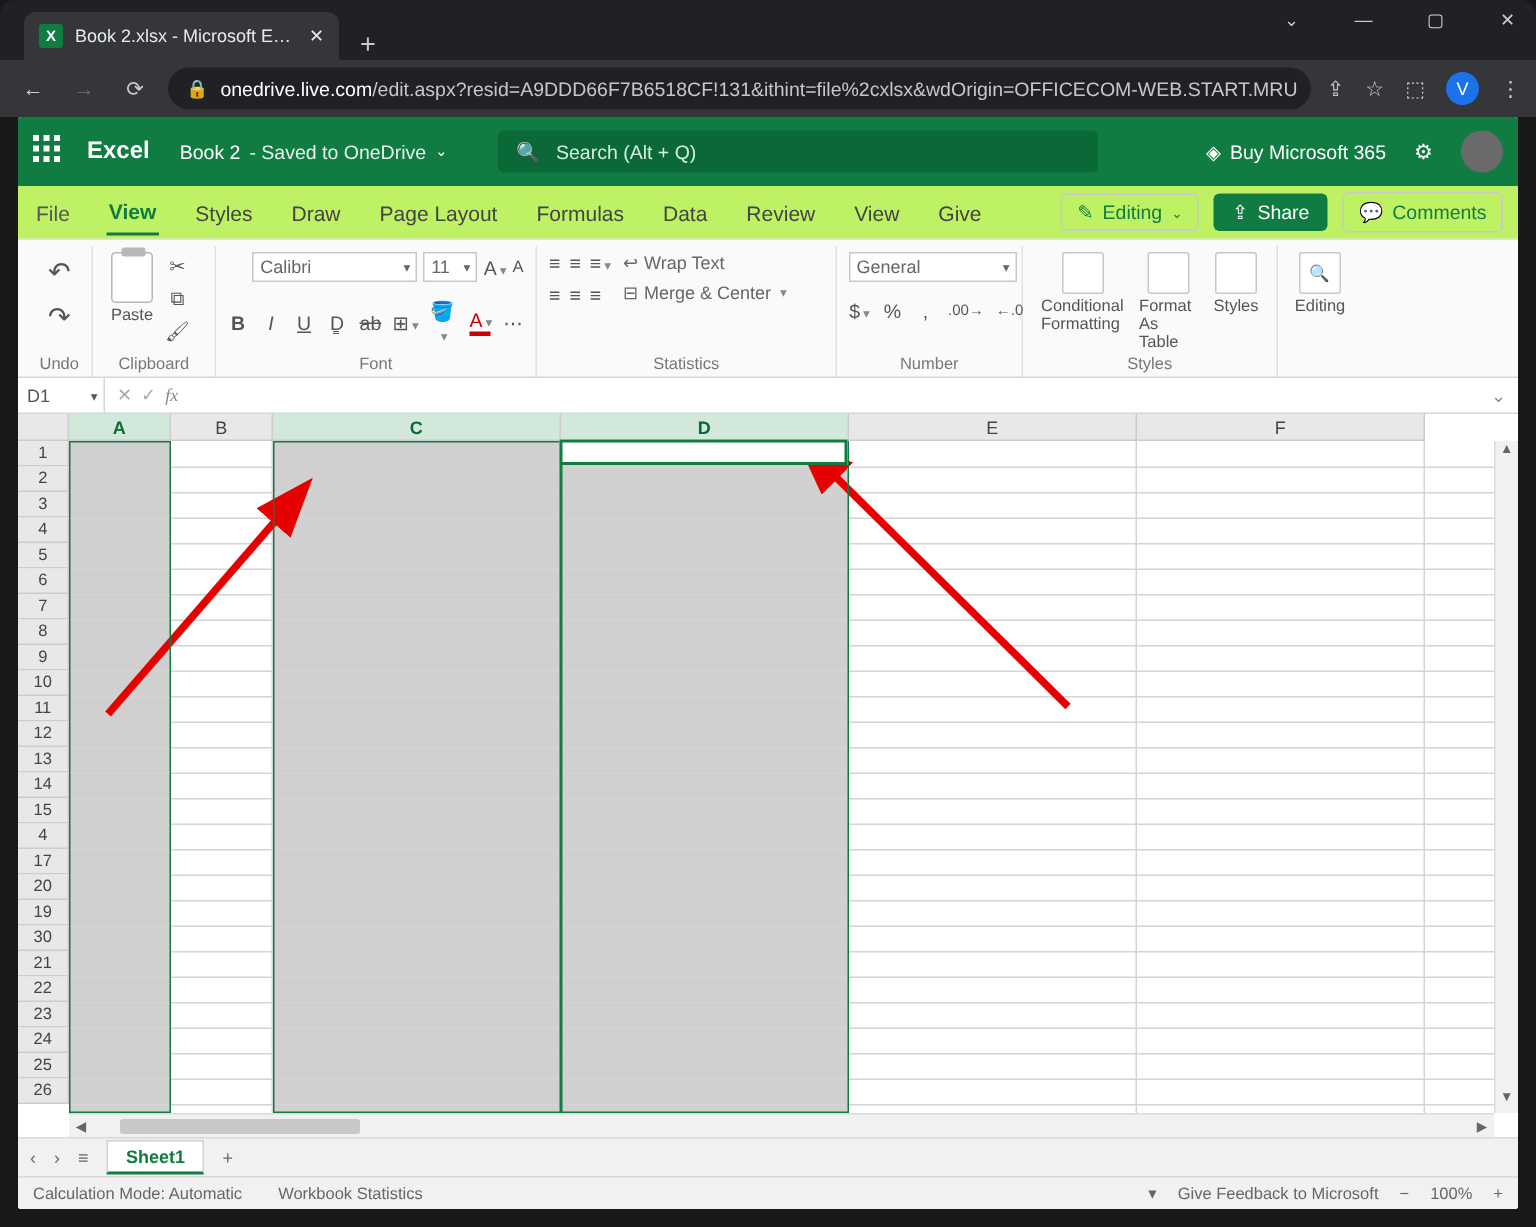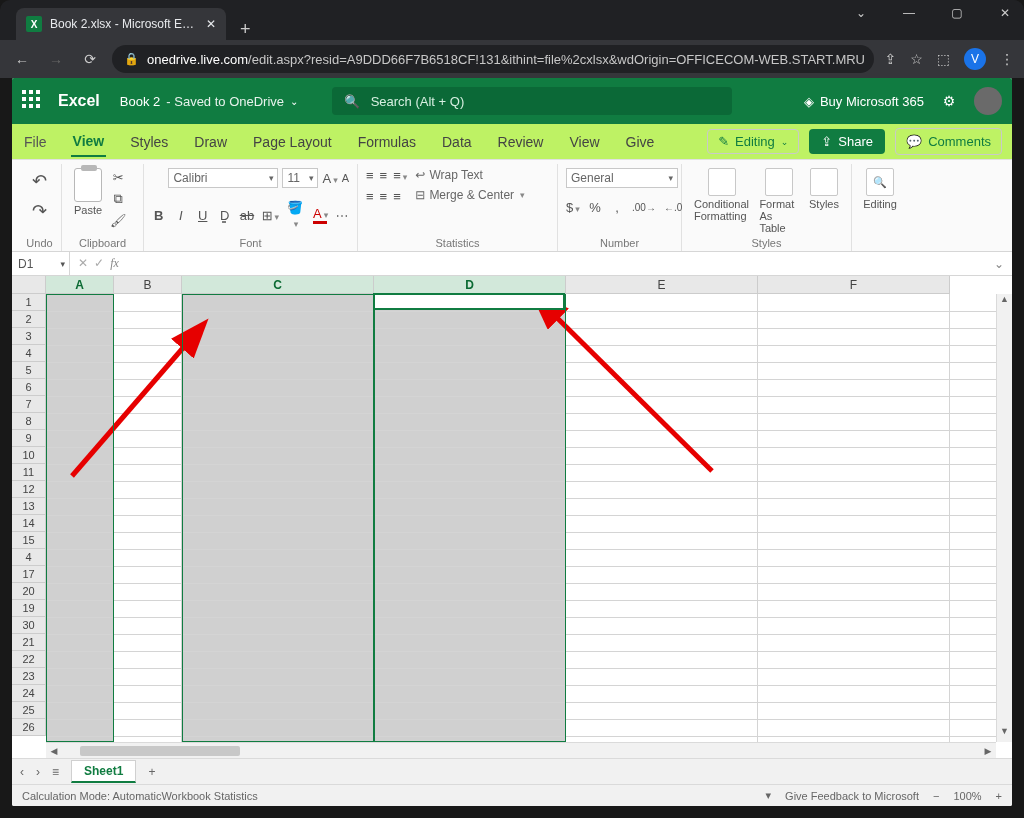--- a/index.html
+++ b/index.html
@@ -83,21 +83,21 @@
 .vscroll { position:absolute; top:18px; right:0; bottom:16px; width:16px; background:#f1f1f1; border-left:1px solid #dadada; }
 .vscroll .up, .vscroll .dn { height:16px; text-align:center; font-size:9px; color:#666;}
 .vscroll .dn { position:absolute; bottom:0; width:100%;}
 .hscroll { position:absolute; bottom:0; left:34px; right:16px; height:16px; background:#f1f1f1; border-top:1px solid #dadada; display:flex; align-items:center;}
 .hscroll .thumb { height:10px; background:#c8c8c8; border-radius:2px; margin-left:18px; width:160px;}
 .hscroll .lft { width:16px; text-align:center; font-size:9px; color:#666;}
 .hscroll .rgt { width:16px; text-align:center; font-size:9px; color:#666; margin-left:auto;}
 
 .sheettabs { height: 26px; background:#f1f1f1; border-top:1px solid #dadada; display:flex; align-items:center; padding:0 8px; font-size:12px; color:#666; gap:12px;}
 .sheettab { padding: 3px 12px; background:#fff; border:1px solid #d0d0d0; border-bottom:2px solid #107c41; font-size:12px; color:#107c41; font-weight:600;}
-.statusbar { height: 22px; background:#f1f1f1; border-top:1px solid #dadada; display:flex; align-items:center; padding:0 10px; font-size:11px; color:#666; gap:0;}
+.statusbar { height: 22px; background:#f1f1f1; border-top:1px solid #dadada; display:flex; align-items:center; padding:0 10px; font-size:11px; color:#666; gap:24px;}
 .statusbar .sright { margin-left:auto; display:flex; align-items:center; gap:14px;}
 
 .caret::after { content:'▾'; font-size:9px; color:#888; margin-left:2px;}
 </style>
 </head>
 <body>
 
 <div class="chrome-top">
   <div class="window-controls">
     <span>⌄</span>

